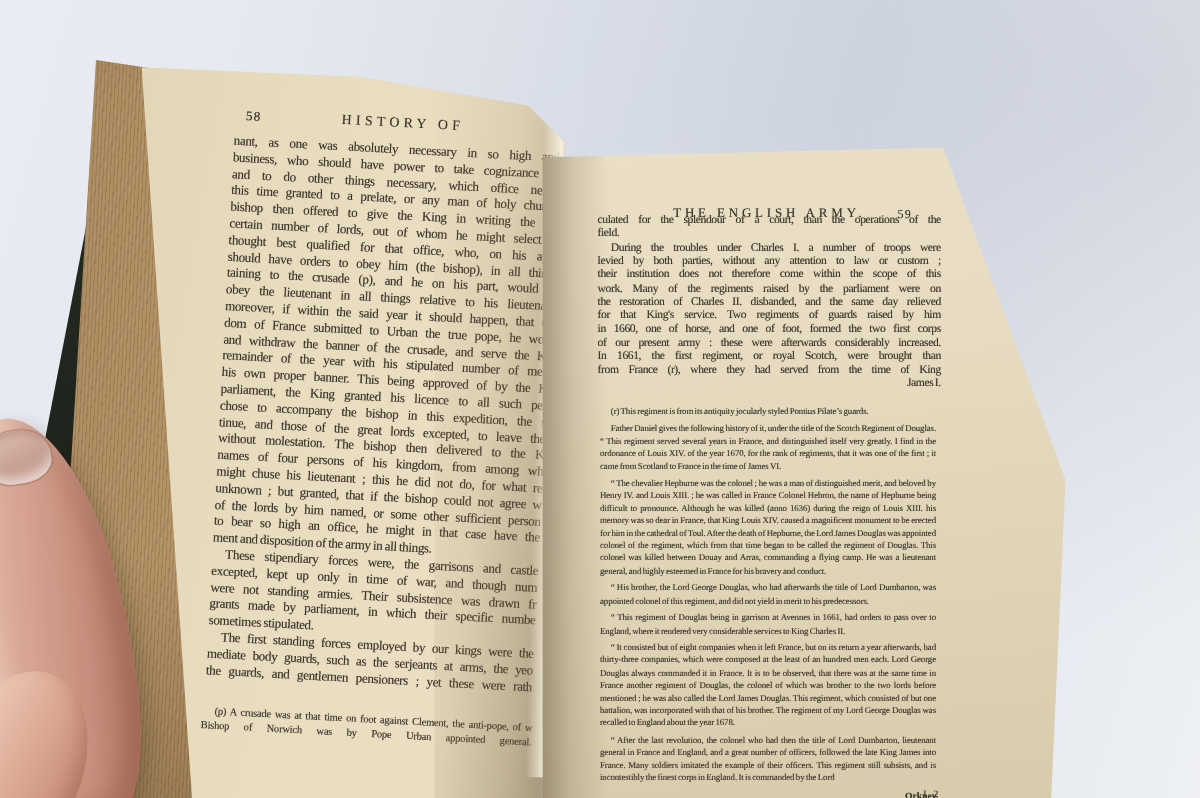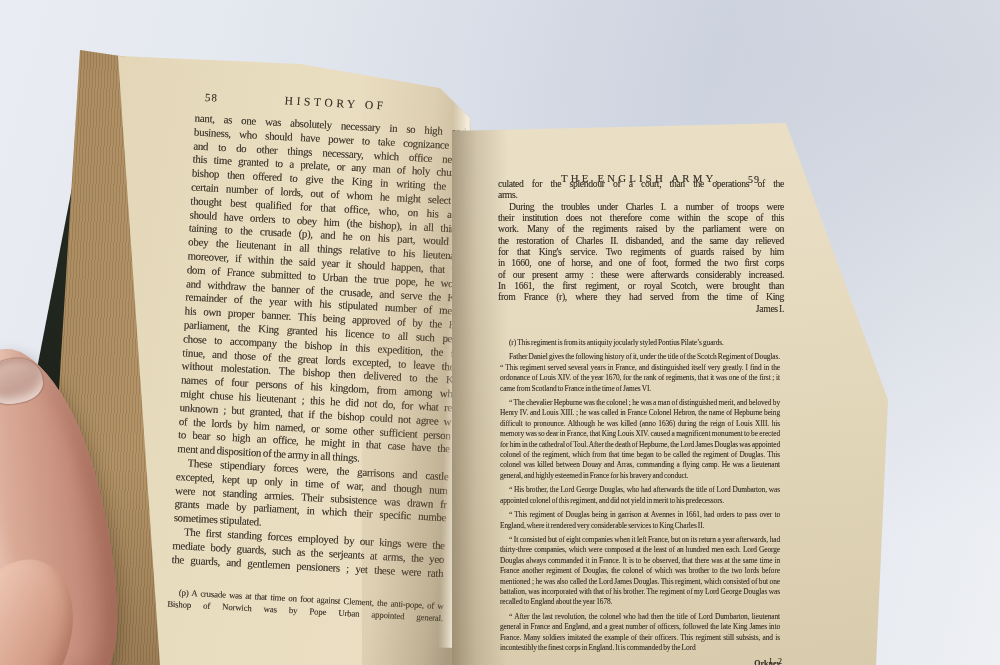--- a/index.html
+++ b/index.html
@@ -146,22 +146,23 @@
 
   <div class="right-clip">
     <div class="right-paper"></div>
     <div class="gutter-shade"></div>
     <div class="rp-head">
       <span class="headtxt2">THE ENGLISH ARMY.</span>
       <span class="pageno2">59</span>
     </div>
     <div class="rp-body">
         <div class="line rbody j">culated for the splendour of a court, than the operations of the</div>
-        <div class="line rbody">arms.</div>
+        <div class="line rbody">field.</div>
         <div class="line rbody ind j">During the troubles under Charles I. a number of troops were</div>
+        <div class="line rbody j">levied by both parties, without any attention to law or custom ;</div>
         <div class="line rbody j">their institution does not therefore come within the scope of this</div>
         <div class="line rbody j">work.   Many of the regiments raised by the parliament were on</div>
         <div class="line rbody j">the restoration of Charles II. disbanded, and the same day relieved</div>
         <div class="line rbody j">for that King's service.   Two regiments of guards raised by him</div>
         <div class="line rbody j">in 1660, one of horse, and one of foot, formed the two first corps</div>
         <div class="line rbody j">of our present army :  these were afterwards considerably increased.</div>
         <div class="line rbody j">In 1661, the first regiment, or royal Scotch, were brought than</div>
         <div class="line rbody j">from France (r), where they had served from the time of King</div>
         <div class="line rbody">James I.</div>
       </div>

